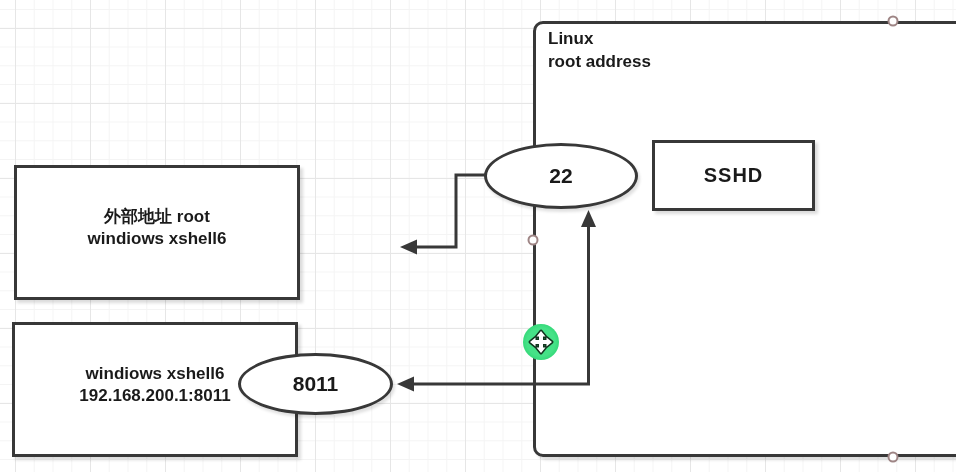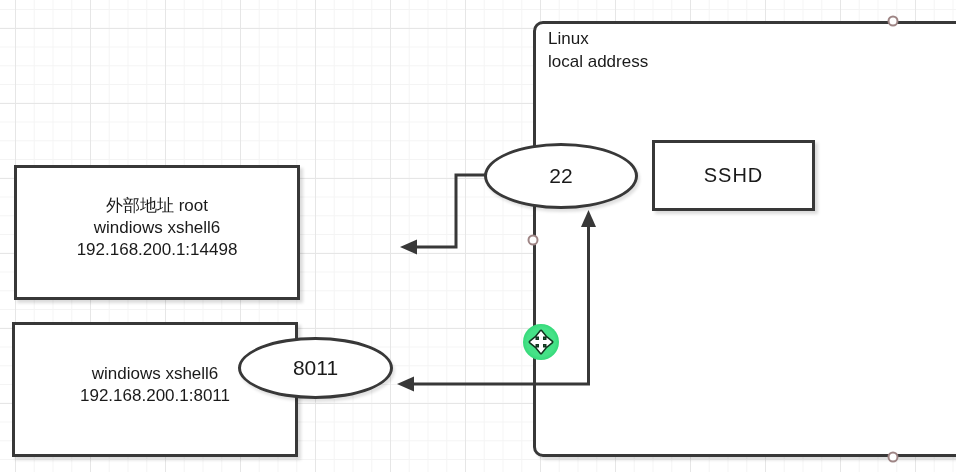--- a/index.html
+++ b/index.html
@@ -7,39 +7,39 @@
     position:relative;width:956px;height:472px;overflow:hidden;
     background-color:var(--canvas-bg);
     background-image:
       linear-gradient(var(--grid-major) 1px, transparent 1px),
       linear-gradient(90deg, var(--grid-major) 1px, transparent 1px),
       linear-gradient(var(--grid-minor) 1px, transparent 1px),
       linear-gradient(90deg, var(--grid-minor) 1px, transparent 1px);
     background-size:75px 75px,75px 75px,18.75px 18.75px,18.75px 18.75px;
     background-position:15px 28px,15px 28px,15px 9px,15px 9px;
     font-family:"Liberation Sans","DejaVu Sans",sans-serif;
-    font-weight:normal;color:var(--text);
+    font-weight:bold;color:var(--text);
   }
   .shape{position:absolute;box-sizing:border-box;background:var(--shape-fill);
     border:3px solid var(--stroke);}
   .rect{box-shadow:3px 3px 3px rgba(0,0,0,0.14);}
   .ellipse{border-radius:50%;display:flex;align-items:center;justify-content:center;
     font-size:21px;box-shadow:2px 3px 3px rgba(0,0,0,0.12);z-index:4;}
   #linux-box{left:533px;top:21px;width:480px;height:436px;border-radius:10px;z-index:1;}
   #linux-label{position:absolute;left:12px;top:3px;font-size:17px;line-height:23px;white-space:nowrap;}
   #sshd-box{left:652px;top:140px;width:163px;height:71px;z-index:2;
     display:flex;align-items:center;justify-content:center;font-size:20px;letter-spacing:1px;}
   .client-box{width:286px;height:135px;z-index:1;display:flex;flex-direction:column;
     align-items:center;justify-content:center;text-align:center;
     font-size:17px;line-height:22px;padding-bottom:10px;}
   #client-root{left:14px;top:165px;}
   #client-tom{left:12px;top:322px;}
   #port-22{left:484px;top:143px;width:154px;height:66px;}
   #port-14498{left:245px;top:216px;width:155px;height:62px;}
-  #port-8011{left:238px;top:337px;width:155px;height:62px;}
+  #port-8011{left:238px;top:353px;width:155px;height:62px;}
   #connectors{position:absolute;left:0;top:0;z-index:3;pointer-events:none;}
   #connectors g{pointer-events:stroke;}
   .wire{fill:none;stroke:var(--stroke);stroke-width:3;}
   .arrowhead{fill:var(--stroke);stroke:none;}
   .handle{position:absolute;width:11px;height:11px;border-radius:50%;box-sizing:border-box;
     background:#fff;border:2px solid var(--handle-outline);
     transform:translate(-50%,-50%);z-index:5;}
   #handle-top{left:893px;top:21px;}
   #handle-left{left:533px;top:240px;}
   #handle-bottom{left:893px;top:457px;}
@@ -50,32 +50,31 @@
   .cursor-path{fill:#ffffff;stroke:#12341f;stroke-width:3;stroke-linejoin:round;paint-order:stroke;}
 </style>
 </head>
 <body>
 
 <div id="canvas">
 
   <div class="shape rect" id="linux-box">
     <div id="linux-label">
       <div>Linux</div>
-      <div>local address</div>
+      <div>root address</div>
     </div>
   </div>
 
   <div class="shape rect" id="sshd-box">
     <span>SSHD</span>
   </div>
 
   <div class="shape rect client-box" id="client-root">
     <div>外部地址 root</div>
     <div>windiows xshell6</div>
-    <div>192.168.200.1:14498</div>
   </div>
 
   <div class="shape rect client-box" id="client-tom">
     <div>windiows xshell6</div>
     <div>192.168.200.1:8011</div>
   </div>
 
   <svg id="connectors" width="956" height="472">
     <g>
       <polyline class="wire" points="414,247 456,247 456,175 496,175"></polyline>

